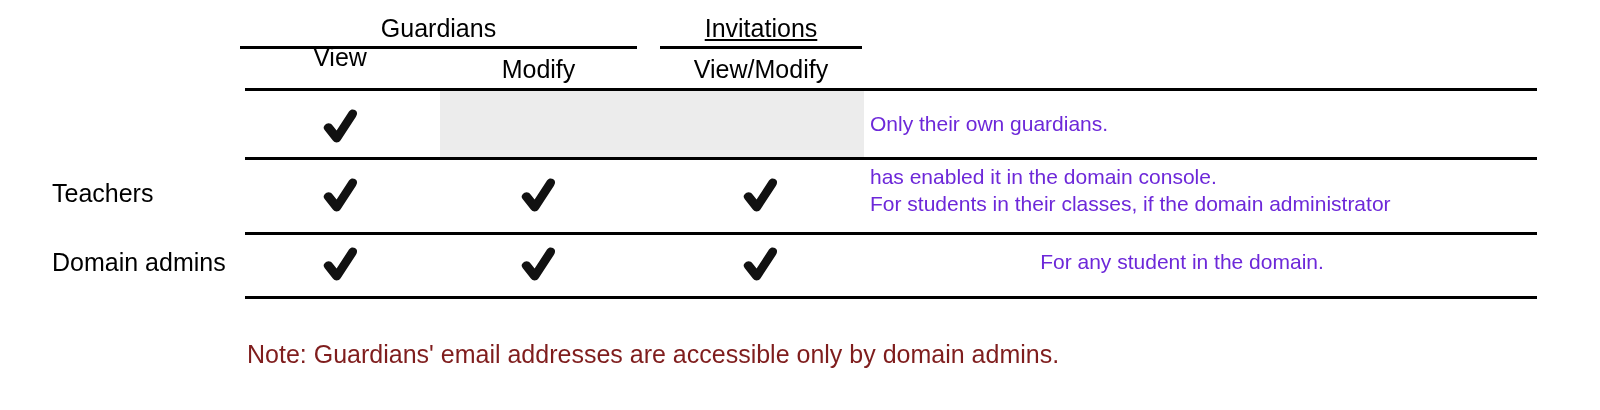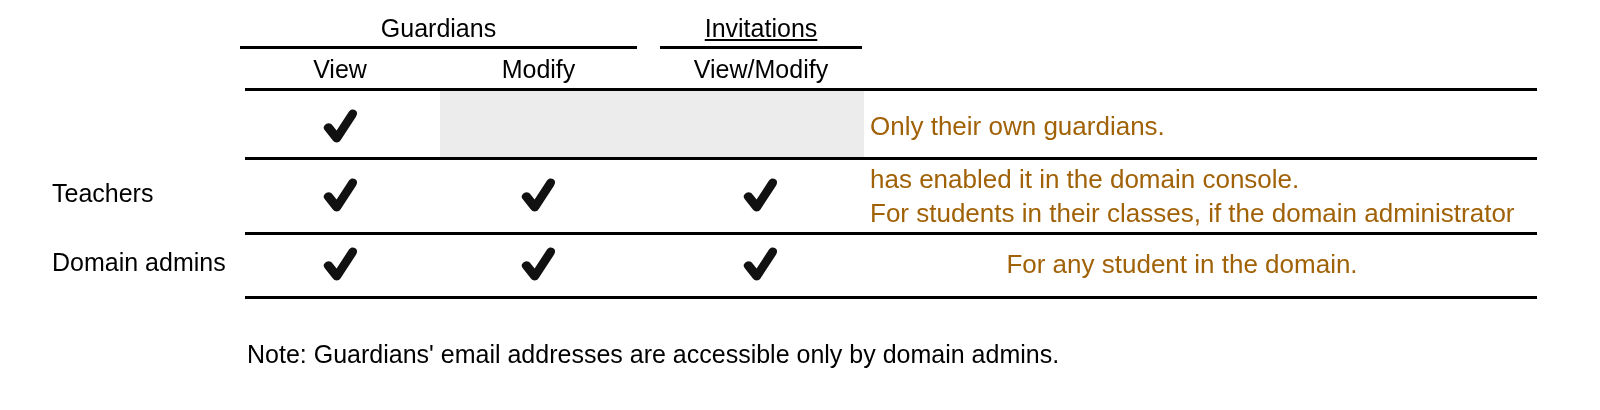--- a/index.html
+++ b/index.html
@@ -69,47 +69,47 @@
   }
   .check-mark svg {
     display: block;
     width: 100%;
     height: 100%;
   }
 
   
   .note-cell {
     position: absolute;
-    font-size: 26px;
+    font-size: 21px;
     line-height: 1.30;
-    color: #a16207;
+    color: #6d28d9;
     text-align: left;
   }
 
   
   .footnote {
     position: absolute;
     font-size: 25px;
     white-space: nowrap;
-    color: #000000;
+    color: #7f1d1d;
   }
 </style>
 </head>
 <body>
 
 <div id="page-root">
 
   <div class="spanner-label" style="left:240px; top:14px; width:397px;">Guardians</div>
 
   <div class="spanner-label" style="left:660px; top:14px; width:202px;text-decoration:underline;">Invitations</div>
 
   <div class="rule" style="left:240px; top:46px; width:397px;"></div>
   <div class="rule" style="left:660px; top:46px; width:202px;"></div>
 
-  <div class="col-head" style="left:240px; top:55px; width:200px;">View</div>
+  <div class="col-head" style="left:240px; top:43px; width:200px;">View</div>
 
   <div class="col-head" style="left:440px; top:55px; width:197px;">Modify</div>
 
   <div class="col-head" style="left:660px; top:55px; width:202px;">View/Modify</div>
 
   <div class="rule" style="left:245px; top:88px; width:1292px;"></div>
 
   <div class="shaded-cell" style="left:440px; top:91px; width:424px; height:66px;"></div>
 
 

